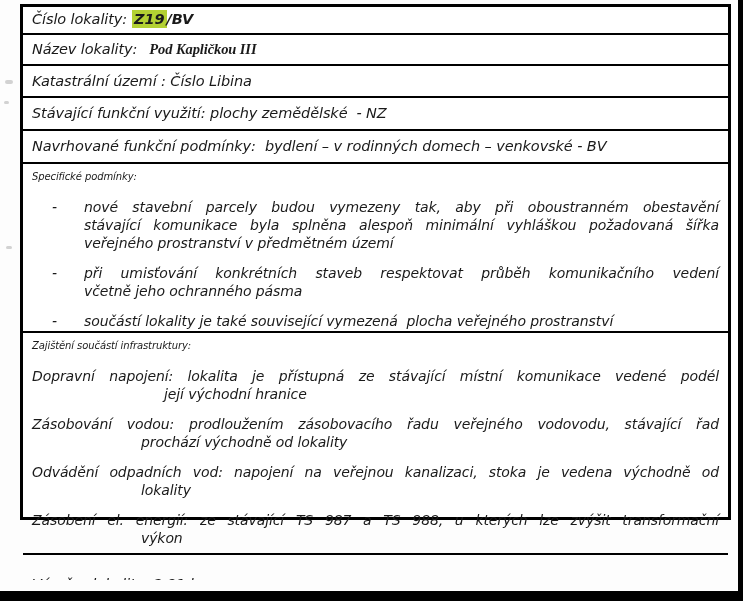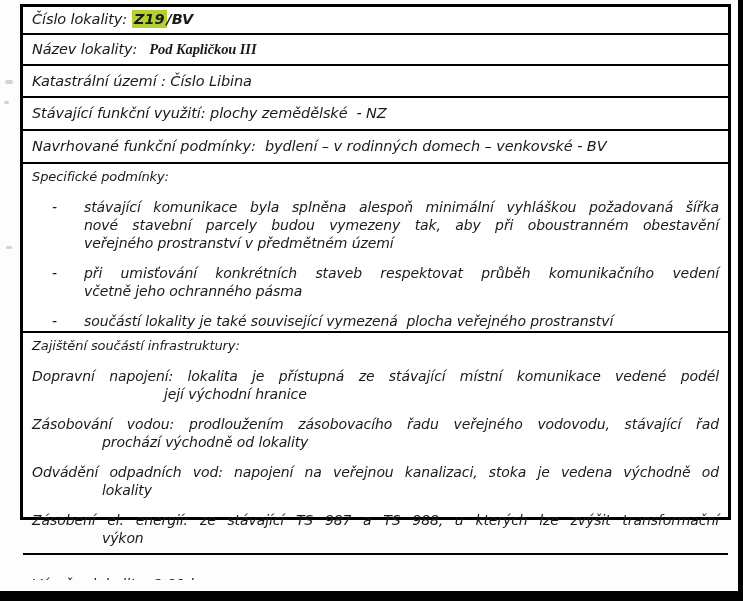--- a/index.html
+++ b/index.html
@@ -51,32 +51,32 @@
   .r8 { height: 27px; padding-top: 20px; }
 
   .plain { white-space: pre; }
   .bold  { font-weight: bold; }
   .hl    { padding: 1px 2px; }
   .val-gap-sm { margin-left: 5px; }
   .val-gap-lg { margin-left: 12px; font-family: Liberation Serif, serif; }
 
   
   .r6, .r7 { font-size: 14px; line-height: 18px; }
-  .sec-heading { font-size: 13px; line-height: 19px; white-space: pre; }
+  .sec-heading { font-size: 10px; line-height: 19px; white-space: pre; }
 
   .bullet { position: relative; padding-left: 52px; margin-top: 12px; }
   .bullet .dash { position: absolute; left: 20px; top: 0; }
 
   .jline { text-align: justify; text-align-last: justify; }
   .lline { white-space: pre-wrap; }
 
   .para { margin-top: 12px; }
   .para .rest { white-space: pre; }
   .para.hang-a .rest { margin-left: 132px; }
-  .para.hang-b .rest { margin-left: 70px; }
+  .para.hang-b .rest { margin-left: 109px; }
 </style>
 </head>
 <body>
 
 <div class="page">
 
   <div class="smudge s1"></div>
   <div class="smudge s2"></div>
   <div class="smudge s3"></div>
 
@@ -100,22 +100,22 @@
 
     <div class="row r5">
       <span class="plain">Navrhované funkční podmínky:  bydlení – v rodinných domech – venkovské - BV</span>
     </div>
 
     <div class="row r6">
       <div class="sec-heading">Specifické podmínky:</div>
 
       <div class="bullet">
         <span class="dash">-</span>
+        <div class="jline">nové stavební parcely budou vymezeny tak, aby při oboustranném obestavění</div>
         <div class="jline">stávající komunikace byla splněna alespoň minimální vyhláškou požadovaná šířka</div>
-        <div class="jline">nové stavební parcely budou vymezeny tak, aby při oboustranném obestavění</div>
         <div class="lline">veřejného prostranství v předmětném území</div>
       </div>
 
       <div class="bullet">
         <span class="dash">-</span>
         <div class="jline">při umisťování konkrétních staveb respektovat průběh komunikačního vedení</div>
         <div class="lline">včetně jeho ochranného pásma</div>
       </div>
 
       <div class="bullet">

